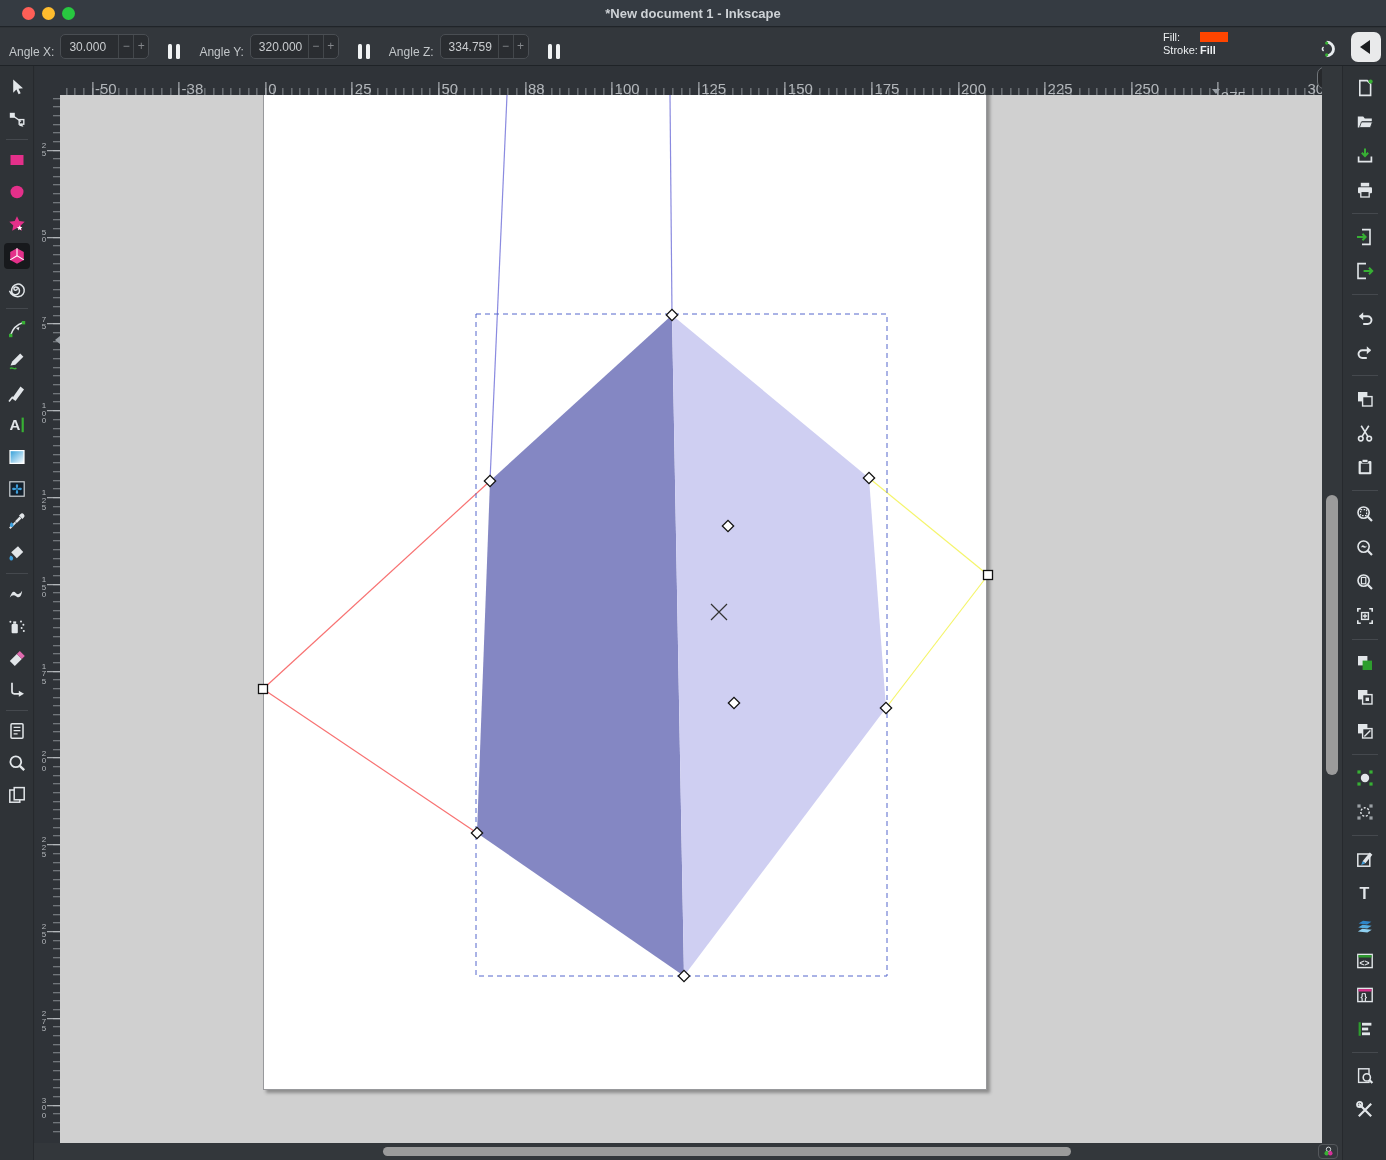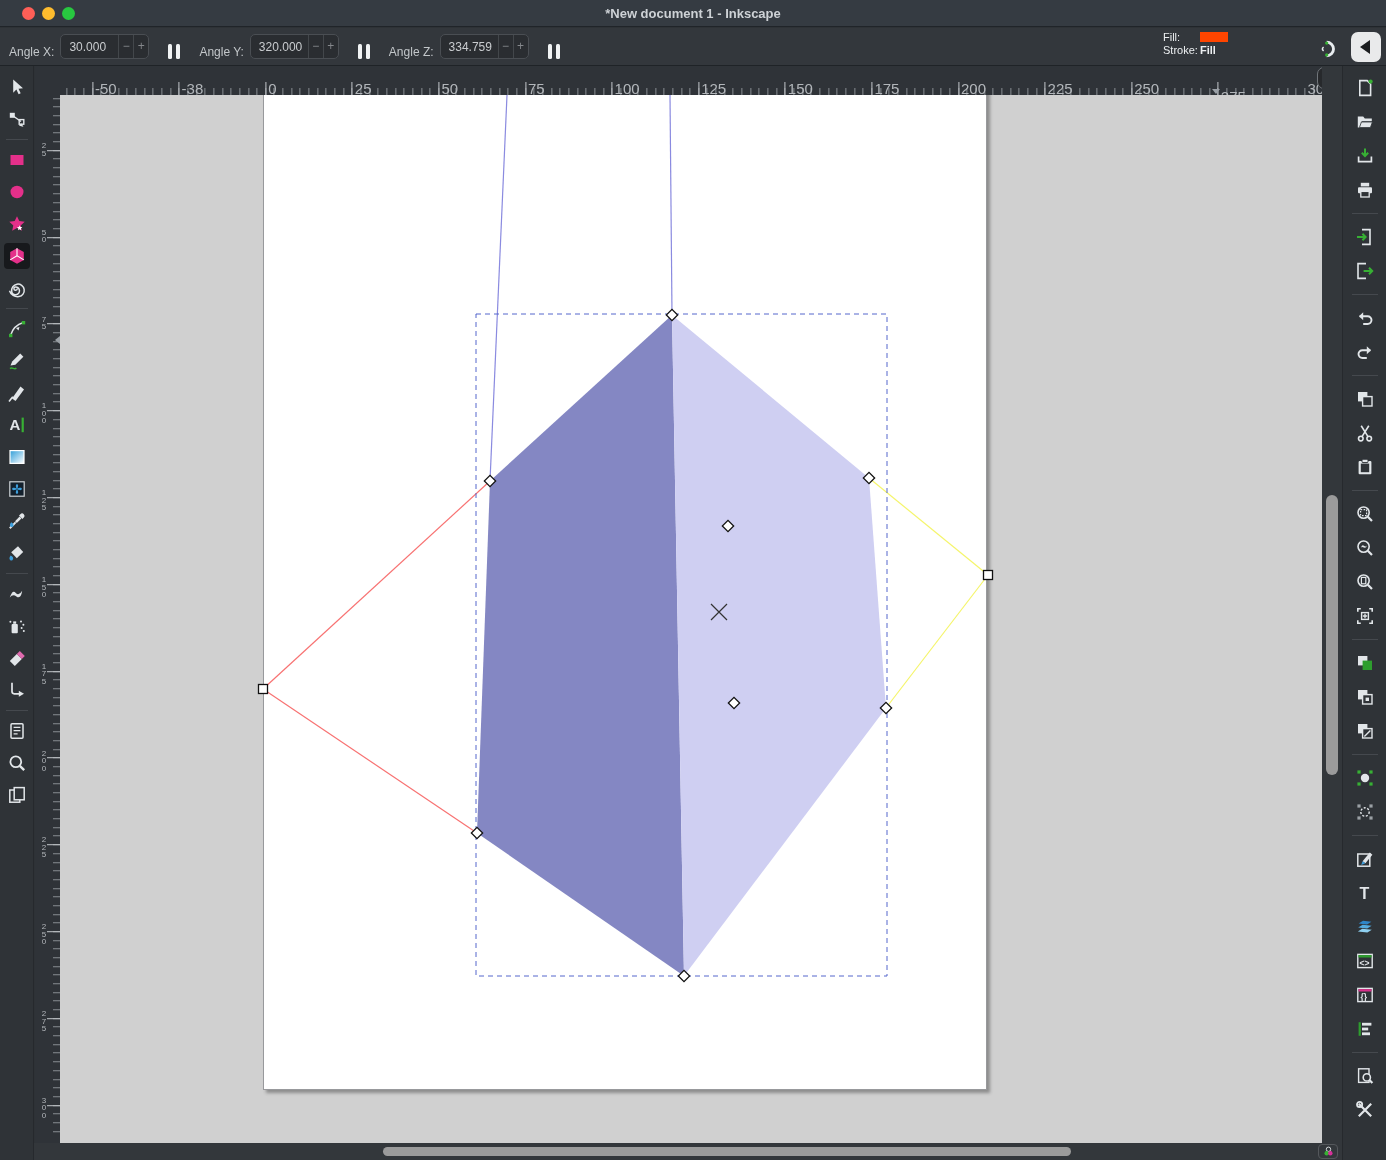--- a/index.html
+++ b/index.html
@@ -376,21 +376,21 @@
   </div>
 <div id="hruler">
   <div class="minor"></div>
   <div class="major"></div>
   <div id="hlabels">
       <span class="hlab" style="left: 35px;">-50</span>
       <span class="hlab" style="left: 121.6px;">-38</span>
       <span class="hlab" style="left: 208.2px;">0</span>
       <span class="hlab" style="left: 294.8px;">25</span>
       <span class="hlab" style="left: 381.4px;">50</span>
-      <span class="hlab" style="left: 468px;">75</span>
+      <span class="hlab" style="left: 468px;">88</span>
       <span class="hlab" style="left: 554.6px;">100</span>
       <span class="hlab" style="left: 641.2px;">125</span>
       <span class="hlab" style="left: 727.8px;">150</span>
       <span class="hlab" style="left: 814.4px;">175</span>
       <span class="hlab" style="left: 901px;">200</span>
       <span class="hlab" style="left: 987.6px;">225</span>
       <span class="hlab" style="left: 1074.2px;">250</span>
       <span class="hlab" style="left: 1160.8px; margin-top: 8px;">275</span>
       <span class="hlab" style="left: 1247.4px;">300</span>
     </div>

